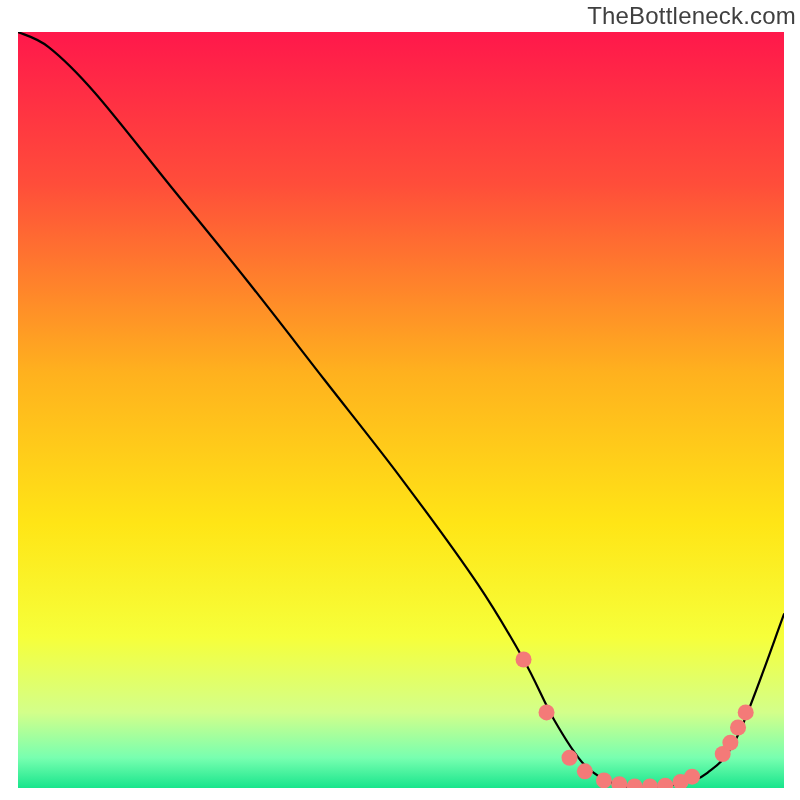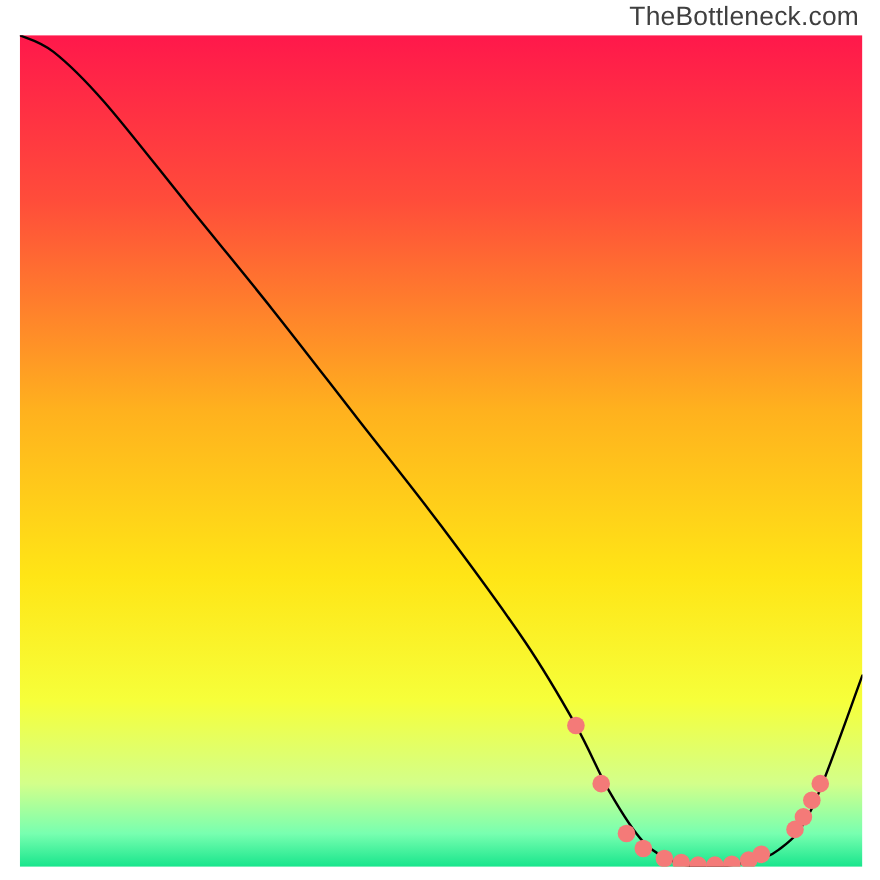--- a/index.html
+++ b/index.html
@@ -12,21 +12,21 @@
     font-family: Arial, Helvetica, sans-serif;
   }
   .frame {
     position: relative;
     width: 800px;
     height: 800px;
   }
   .watermark {
     position: absolute;
     top: 2px;
-    right: 19px;
+    right: 4px;
     font-size: 24px;
     font-weight: 500;
     color: #3f3f3f;
     letter-spacing: 0.2px;
     user-select: none;
   }
   .chart-area {
     position: absolute;
     left: 18px;
     top: 32px;

